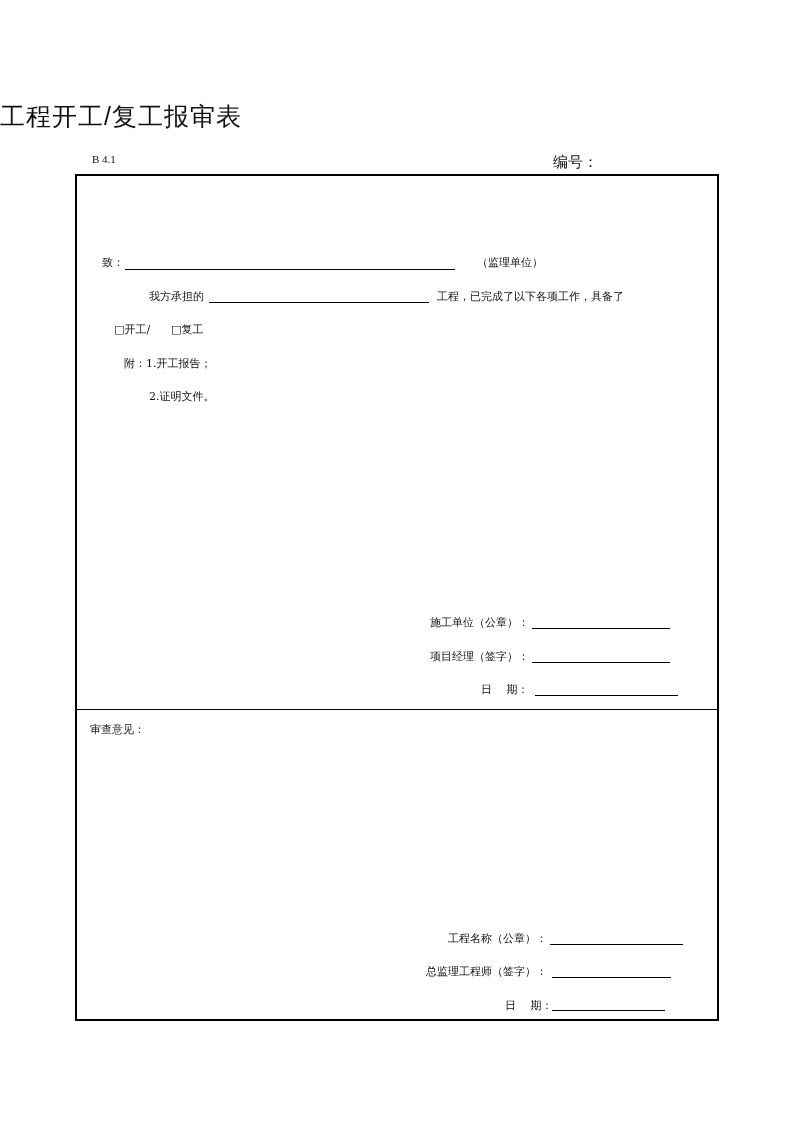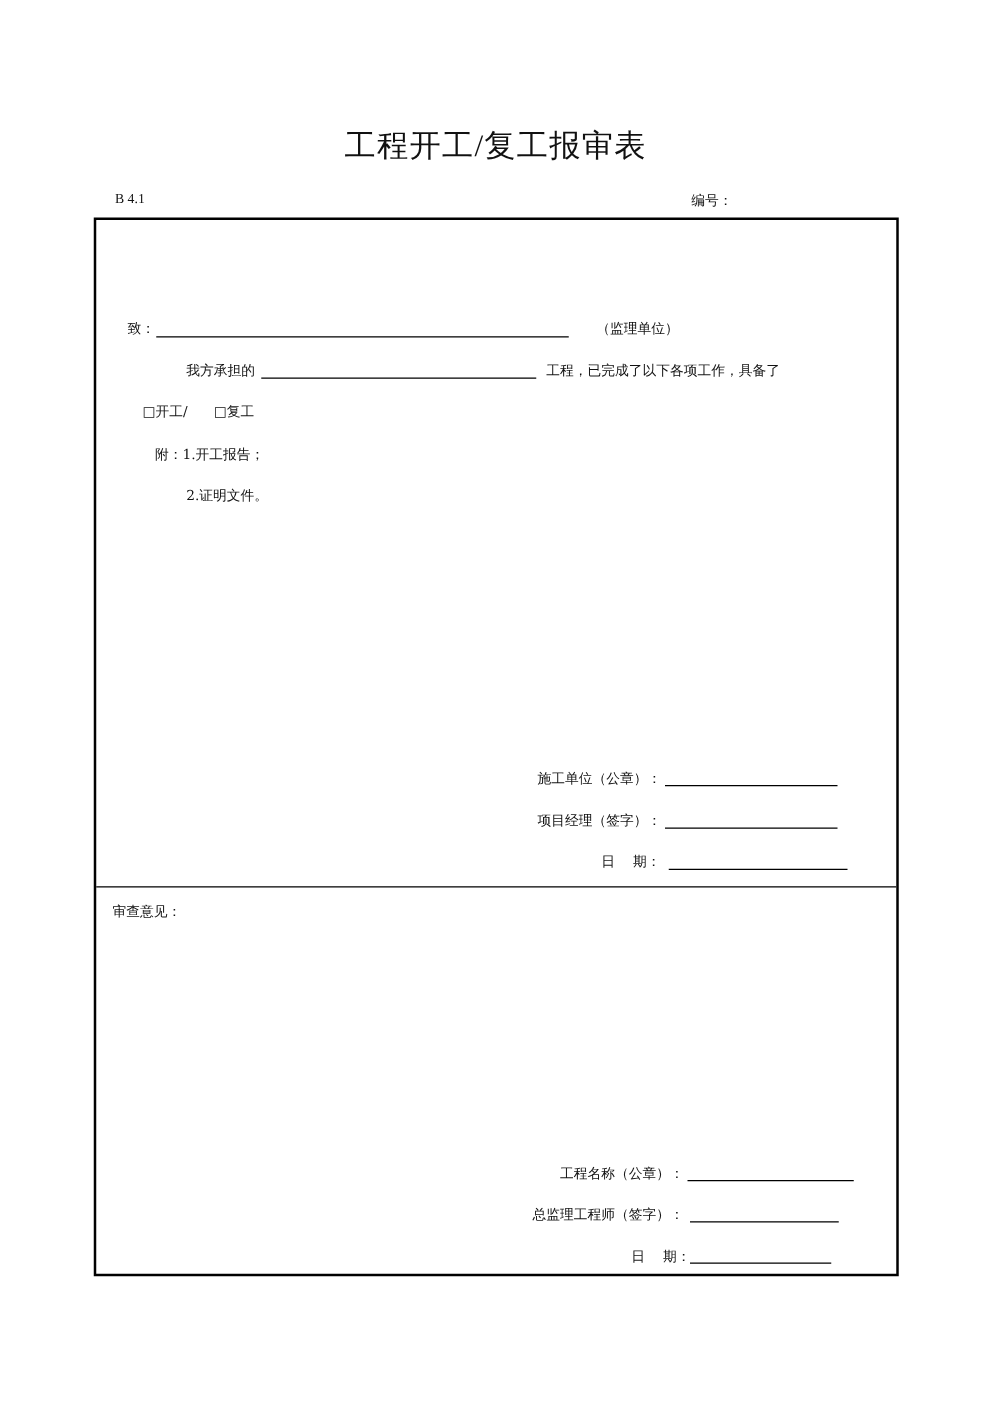--- a/index.html
+++ b/index.html
@@ -1,19 +1,19 @@
 <!DOCTYPE html>
 <html><head>
 <meta charset="utf-8">
 <style>
   html, body { margin: 0; padding: 0; background: #ffffff; }
   body { width: 793px; height: 1122px; position: relative; font-family: "DejaVu Serif", "Liberation Serif", serif; color: #111; }
-  .title { position: absolute; left: 0; width: 793px; top: 100px; text-align: center; font-size: 25px; letter-spacing: 1px; font-family: Liberation Serif, serif; }
+  .title { position: absolute; left: 0; width: 793px; top: 100px; text-align: left; font-size: 25px; letter-spacing: 1px; font-family: Liberation Sans, sans-serif; }
   .code { position: absolute; left: 92px; top: 153px; font-size: 11px; font-family: "Liberation Serif", serif; }
-  .serial { position: absolute; left: 553px; top: 153px; font-size: 11px; }
+  .serial { position: absolute; left: 553px; top: 153px; font-size: 15px; }
   .table { position: absolute; left: 75px; top: 174px; width: 640px; height: 843px; border: 2px solid #000; }
   .hdr-row { position: absolute; left: 0; top: 0; width: 640px; height: 37px; border-bottom: 1.5px solid #000; }
   .cell { position: absolute; top: 0; height: 37px; font-size: 11px; line-height: 37px; text-align: center; }
   .vline { position: absolute; top: 0; height: 37px; border-left: 1px solid #000; }
   .sec1 { position: absolute; left: 0; top: 38px; width: 640px; height: 495px; border-bottom: 1.5px solid #000; }
   .sec2 { position: absolute; left: 0; top: 534px; width: 760px; height: 309px; }
   .txt { position: absolute; font-size: 11px; white-space: nowrap; }
   .uline { position: absolute; border-bottom: 1px solid #000; height: 0; }
 </style>
 </head>

